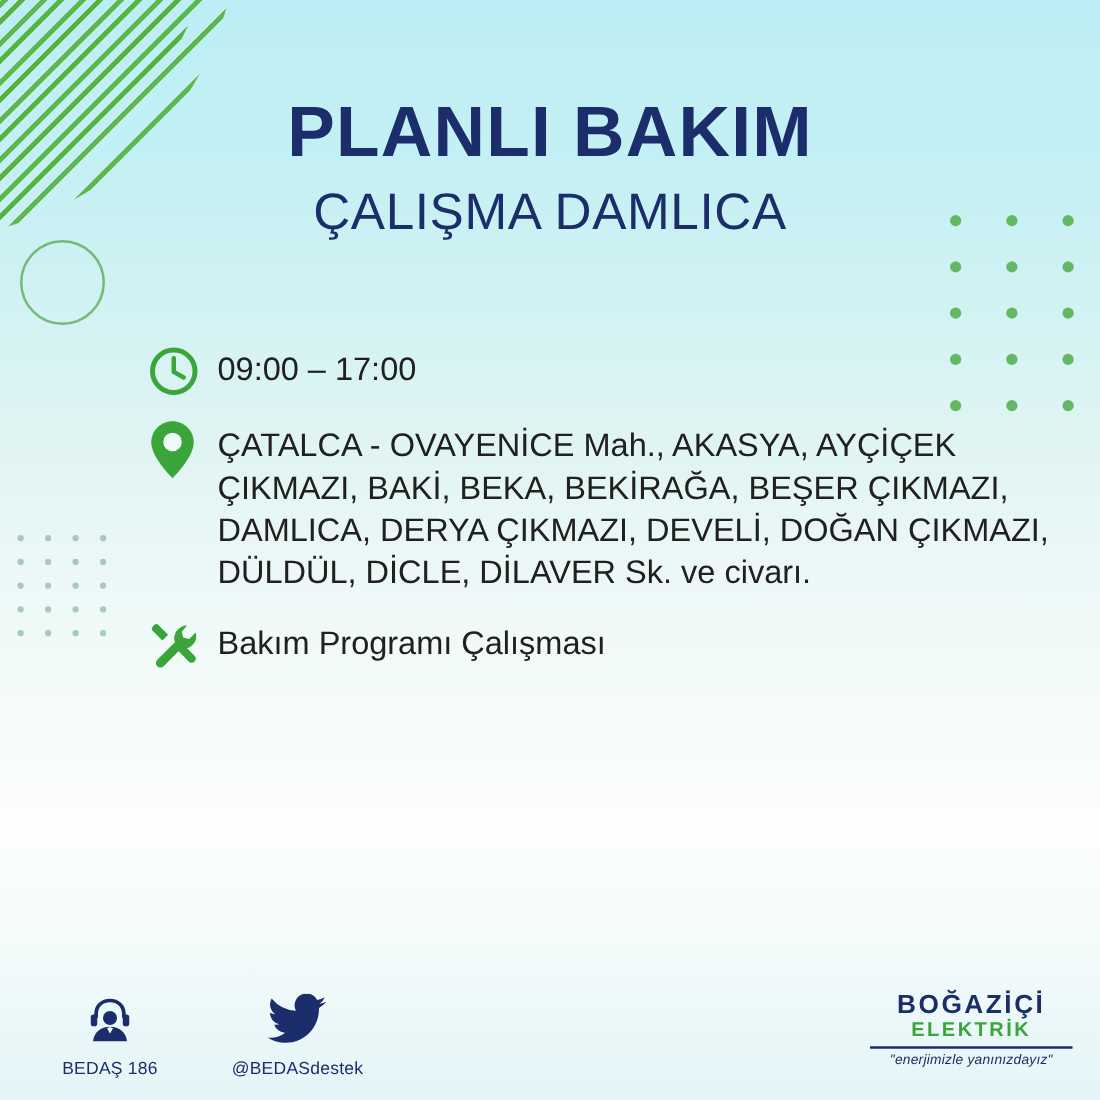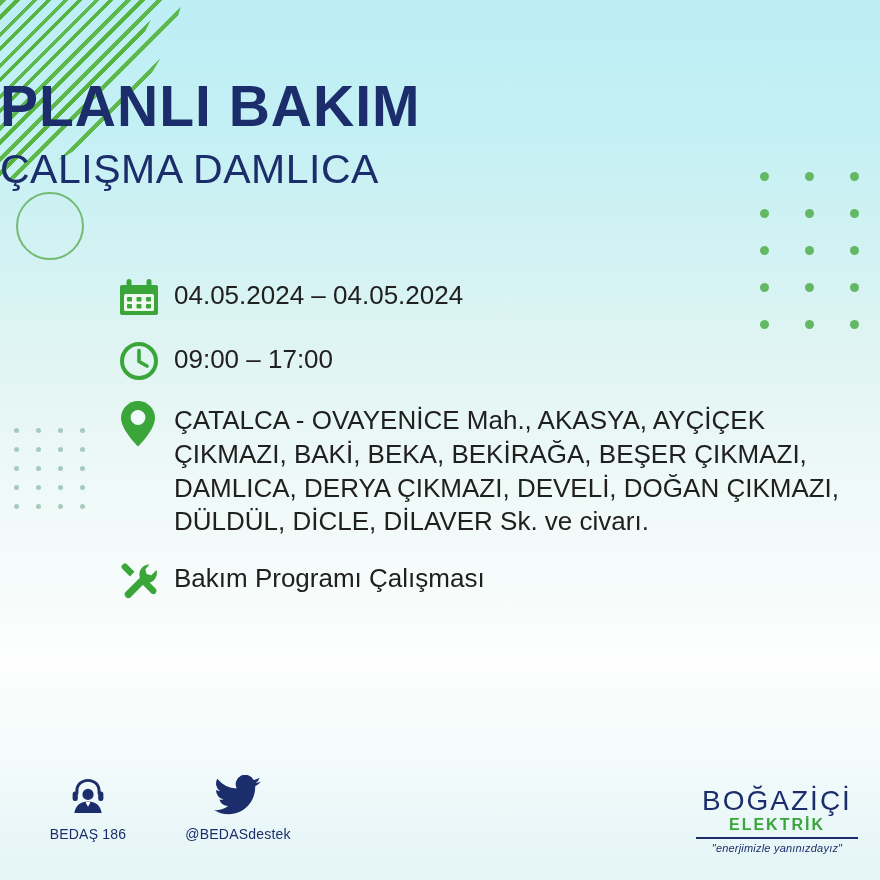--- a/index.html
+++ b/index.html
@@ -96,20 +96,21 @@
 
   #soft-band {
     left: 0; top: 600px; width: 880px; height: 120px;
     background: linear-gradient(180deg, rgba(255,255,255,0) 0%, rgba(255,255,255,.55) 45%, rgba(255,255,255,0) 100%);
   }
 
   
   #header {
     position: absolute;
     top: 78px; left: 0; width: 880px;
+    text-align: center;
   }
   #title-main {
     font-size: 57px;
     font-weight: bold;
     letter-spacing: 1px;
     color: #1b2d6b;
     line-height: 1.0;
     margin: 0;
   }
   #title-sub {
@@ -153,21 +154,21 @@
   #footer {
     position: absolute;
     bottom: 14px;
     left: 0;
     width: 880px;
     height: 110px;
   }
   #footer-contacts {
     position: absolute;
     left: 36px;
-    bottom: 24px;
+    bottom: 4px;
     display: flex;
     gap: 46px;
     align-items: flex-end;
   }
   .contact {
     display: flex;
     flex-direction: column;
     align-items: center;
     width: 104px;
   }
@@ -181,21 +182,21 @@
   }
 
   #brand-logo {
     position: absolute;
     right: 18px;
     bottom: 12px;
     text-align: center;
     width: 170px;
   }
   #brand-line1 {
-    font-size: 28px; font-weight: normal; letter-spacing: 2px;
+    font-size: 21px; font-weight: bold; letter-spacing: 2px;
     color: #1b2d6b; line-height: 1.08;
   }
   #brand-line2, #brand-line3 {
     font-size: 16px; font-weight: bold; letter-spacing: 2px;
     color: #3aa63a; line-height: 1.08;
   }
   #brand-rule {
     height: 2px; background: #1b2d6b; margin: 4px 4px 3px 4px;
   }
   #brand-tagline {
@@ -251,39 +252,20 @@
   </div>
   <div class="deco" id="soft-band"></div>
 
   <div id="header">
     <div id="title-main">PLANLI BAKIM</div>
     <div id="title-sub">ÇALIŞMA DAMLICA</div>
   </div>
 
   <div id="info">
 
-    <div class="info-row" id="row-date">
-      <span class="info-icon">
-        <svg width="42" height="42" viewBox="0 0 42 42" aria-hidden="true">
-          <rect x="8.5" y="3" width="5" height="10" rx="2.5" fill="#3aa63a"></rect>
-          <rect x="28.5" y="3" width="5" height="10" rx="2.5" fill="#3aa63a"></rect>
-          <path d="M4 9 h34 a2 2 0 0 1 2 2 v26 a2 2 0 0 1 -2 2 h-34 a2 2 0 0 1 -2 -2 v-26 a2 2 0 0 1 2 -2 z" fill="#3aa63a"></path>
-          <rect x="6" y="18" width="30" height="17" rx="1.5" fill="#ffffff" opacity="0.92"></rect>
-          <g fill="#3aa63a">
-            <rect x="9" y="21" width="5" height="4.6" rx="1"></rect>
-            <rect x="18.5" y="21" width="5" height="4.6" rx="1"></rect>
-            <rect x="28" y="21" width="5" height="4.6" rx="1"></rect>
-            <rect x="9" y="28" width="5" height="4.6" rx="1"></rect>
-            <rect x="18.5" y="28" width="5" height="4.6" rx="1"></rect>
-            <rect x="28" y="28" width="5" height="4.6" rx="1"></rect>
-          </g>
-        </svg>
-      </span>
-      <span class="info-text">04.05.2024 – 04.05.2024</span>
-    </div>
 
     <div class="info-row" id="row-time">
       <span class="info-icon">
         <svg width="42" height="42" viewBox="0 0 42 42" aria-hidden="true">
           <circle cx="21" cy="21" r="17" fill="none" stroke="#3aa63a" stroke-width="4"></circle>
           <path d="M21 10.5 V21.5 L29 26" fill="none" stroke="#3aa63a" stroke-width="3.6" stroke-linecap="round" stroke-linejoin="round"></path>
         </svg>
       </span>
       <span class="info-text">09:00 – 17:00</span>
     </div>

